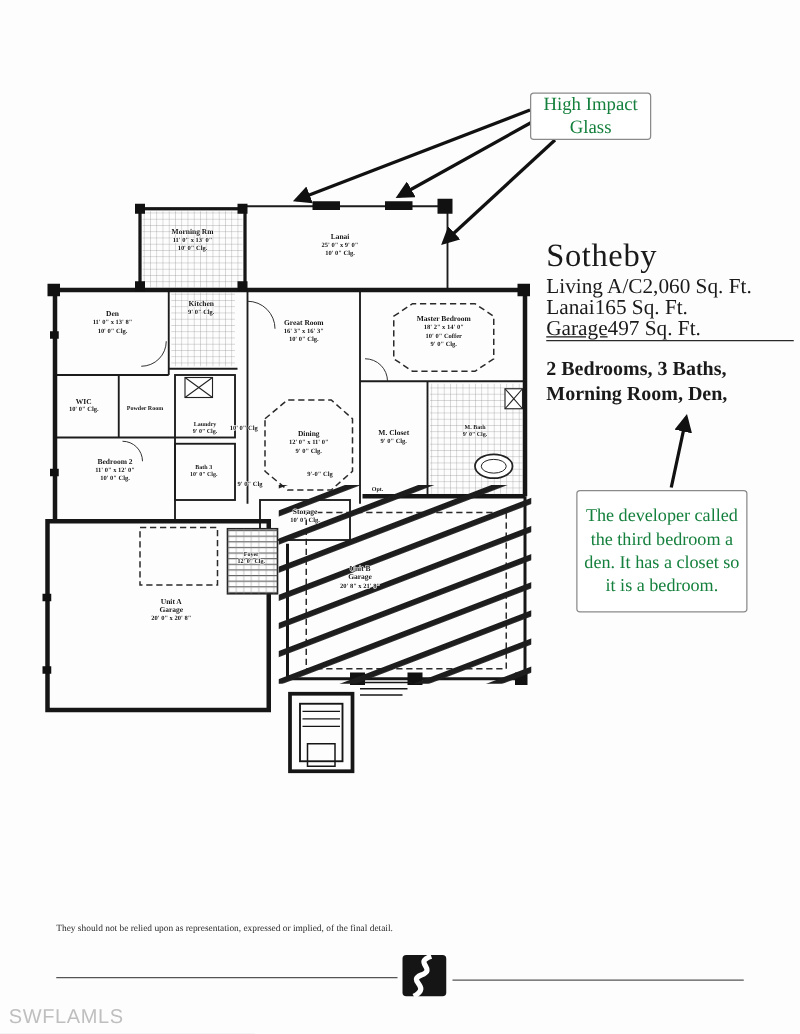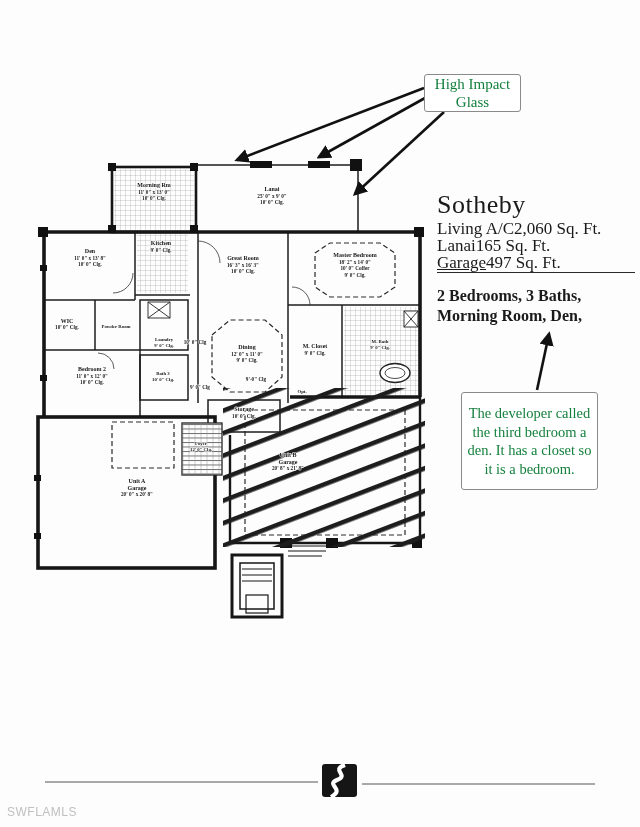--- a/index.html
+++ b/index.html
@@ -18,21 +18,21 @@
   .note{left:461px;top:392px;width:137px;height:98px;font-size:14.5px;line-height:18.5px;padding:4px;}
   .summary{position:absolute;left:437px;top:190px;width:198px;}
   .brand{font-size:26px;letter-spacing:0.5px;}
   .srow{display:flex;justify-content:flex-start;font-size:17px;line-height:17px;}
   .srow.sep{border-bottom:1.5px solid #2a2a2a;padding-bottom:1px;}
   .srow.sep .lbl{text-decoration:underline;}
   .srow.total{padding-top:3px;}
   .features{position:absolute;left:437px;top:286px;font-size:16px;font-weight:bold;line-height:20px;}
   .disclaimer{position:absolute;left:45px;top:738px;width:340px;font-size:7.5px;line-height:9px;color:#2b2b2b;}
   .watermark{position:absolute;left:7px;top:805px;font-family:"Liberation Sans",sans-serif;
-             font-size:12px;color:#bfbfbf;letter-spacing:0.5px;}
+             font-size:16px;color:#bfbfbf;letter-spacing:0.5px;}
 </style>
 </head>
 <body>
 
 <div class="page">
 
   <svg width="640" height="827" viewBox="0 0 640 827">
     <defs>
       <pattern id="tile" patternUnits="userSpaceOnUse" width="5" height="5">
         <path d="M5,0 H0 V5" fill="none" stroke="#8a8a8a" stroke-width="0.5"></path>
@@ -215,16 +215,17 @@
   <div class="features">
     <div>2 Bedrooms, 3 Baths,</div>
     <div>Morning Room, Den,</div>
   </div>
 
   <div class="callout note">
     <span>The developer called the third bedroom a den. It has a closet so it is a bedroom.</span>
   </div>
 
   <div class="disclaimer">
+    <div>They should not be relied upon as representation, expressed or implied, of the final detail.</div>
   </div>
 
   <div class="watermark">SWFLAMLS</div>
 </div>
 
 </body></html>

